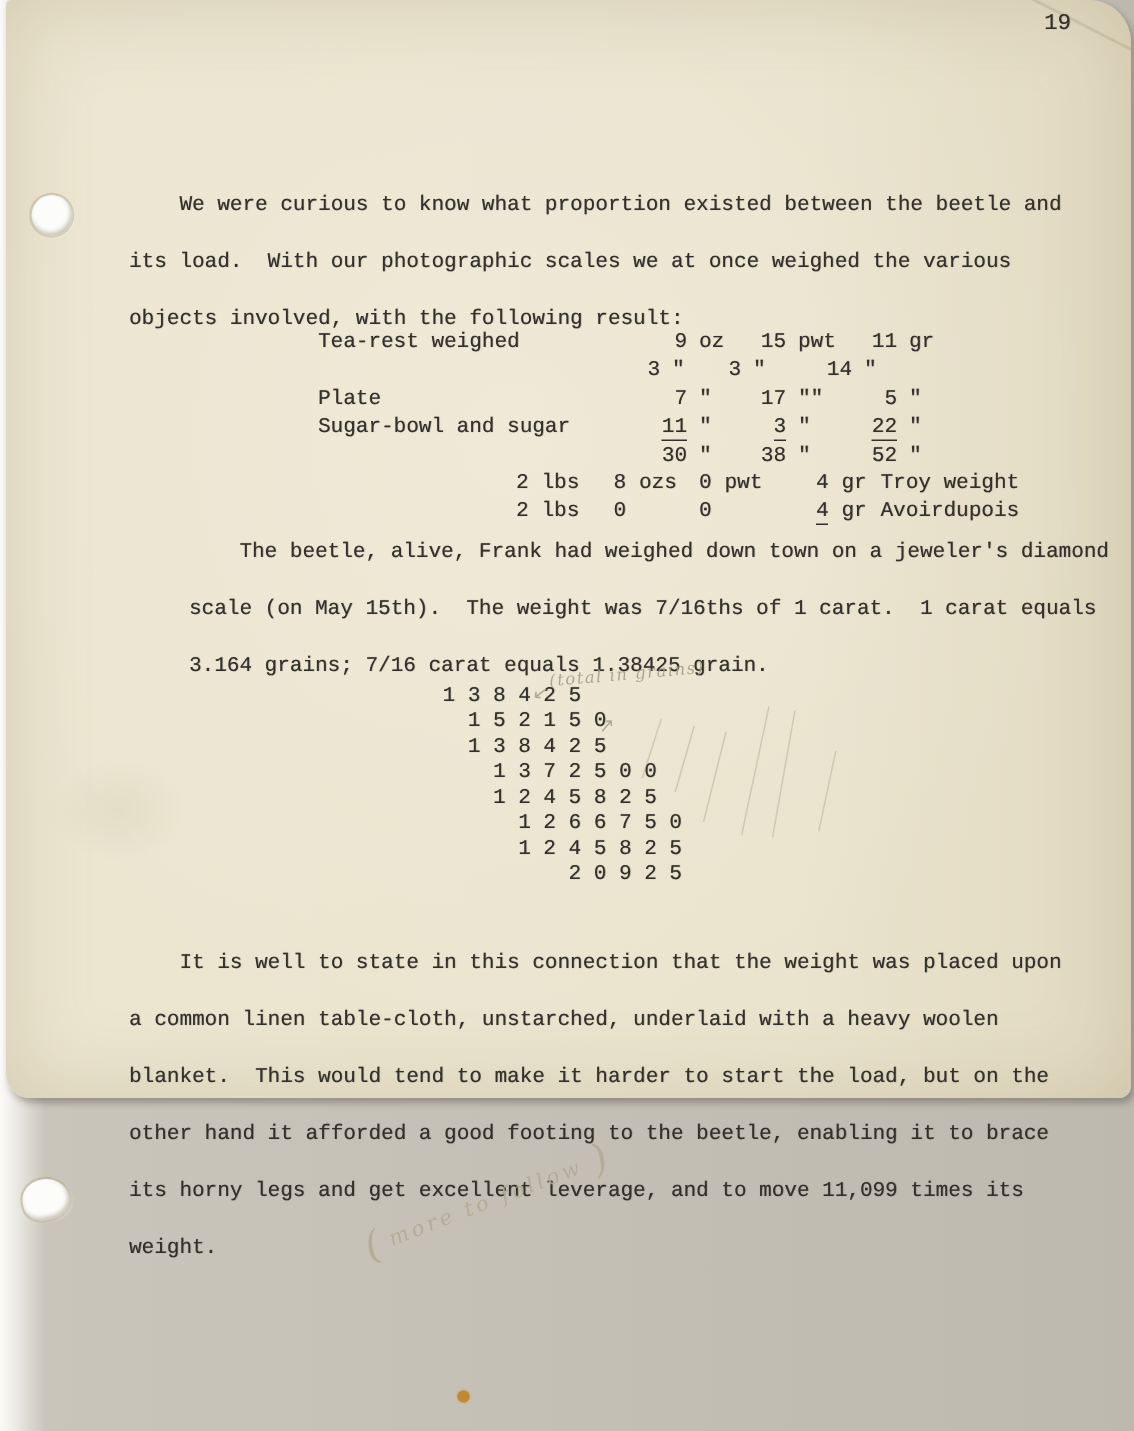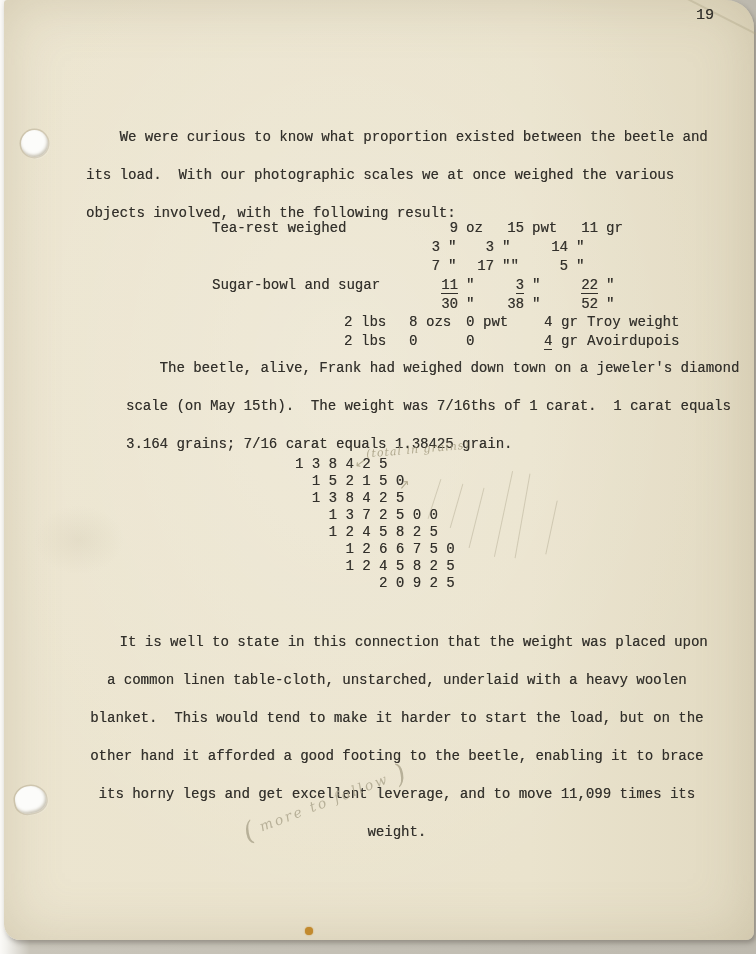--- a/index.html
+++ b/index.html
@@ -6,21 +6,21 @@
   :root{
     --paper:#eae3cd; --ink:#32302b; --pencil:#a49c80; --dot:#c28a2e;
   }
   html,body{margin:0;padding:0;}
   body{
     width:756px;height:954px;position:relative;overflow:hidden;
     background:linear-gradient(90deg,#fbfaf7 0px,#f3f2ee 6px,#c9c5ba 30px,#bdb9ae 100%);
     font-family:"Liberation Mono","DejaVu Sans Mono",monospace;
   }
   .page{
-    position:absolute;left:4px;top:0;width:750px;height:940px;
+    position:absolute;left:4px;top:0;width:750px;height:732px;
     border-radius:3px 28px 8px 16px;
     background:
       radial-gradient(ellipse at 45% 40%, rgba(255,255,255,0.20), rgba(255,255,255,0) 70%),
       linear-gradient(90deg,#ece5d0 0%, #eae3cd 70%, #e2dac2 100%);
     box-shadow: inset 0 0 55px rgba(150,136,100,0.28), 2px 3px 5px rgba(60,55,45,0.35);
     color:var(--ink);
   }
   .tw{ text-shadow:0.3px 0.3px 0.6px rgba(50,46,40,0.55); }
   .ln{display:block;white-space:pre;}
   .para{position:absolute;font-size:14px;line-height:38px;}
@@ -95,20 +95,21 @@
     </div>
     <div class="wrow">
       <span class="q">3</span>
       <span class="u">"</span>
       <span class="q">3</span>
       <span class="u">"</span>
       <span class="q">14</span>
       <span class="u">"</span>
     </div>
     <div class="wrow">
+      <span class="it">Plate</span>
       <span class="q">7</span>
       <span class="u">"</span>
       <span class="q">17</span>
       <span class="u">""</span>
       <span class="q">5</span>
       <span class="u">"</span>
     </div>
     <div class="wrow">
       <span class="it">Sugar-bowl and sugar</span>
       <span class="q"><span class="ul">11</span></span>
@@ -174,21 +175,21 @@
   <div class="note-grains pencil">(total in grains)</div>
   <span class="arrow arr-dl">↙</span>
   <span class="arrow arr-ur">↗</span>
   <div class="stroke s1"></div>
   <div class="stroke s2"></div>
   <div class="stroke s3"></div>
   <div class="stroke s4"></div>
   <div class="stroke s5"></div>
   <div class="stroke s6"></div>
 
-  <div class="para tw" style="left:82px;top:623px;text-align:center;">
+  <div class="para tw" style="left:82px;top:623px;">
     <span class="ln">    It is well to state in this connection that the weight was placed upon</span>
     <span class="ln">a common linen table-cloth, unstarched, underlaid with a heavy woolen</span>
     <span class="ln">blanket.  This would tend to make it harder to start the load, but on the</span>
     <span class="ln">other hand it afforded a good footing to the beetle, enabling it to brace</span>
     <span class="ln">its horny legs and get excellent leverage, and to move 11,099 times its</span>
     <span class="ln">weight.</span>
   </div>
 
   <div class="note-more pencil"><span class="bigparen">(</span><span> more to follow </span><span class="bigparen">)</span></div>
 

